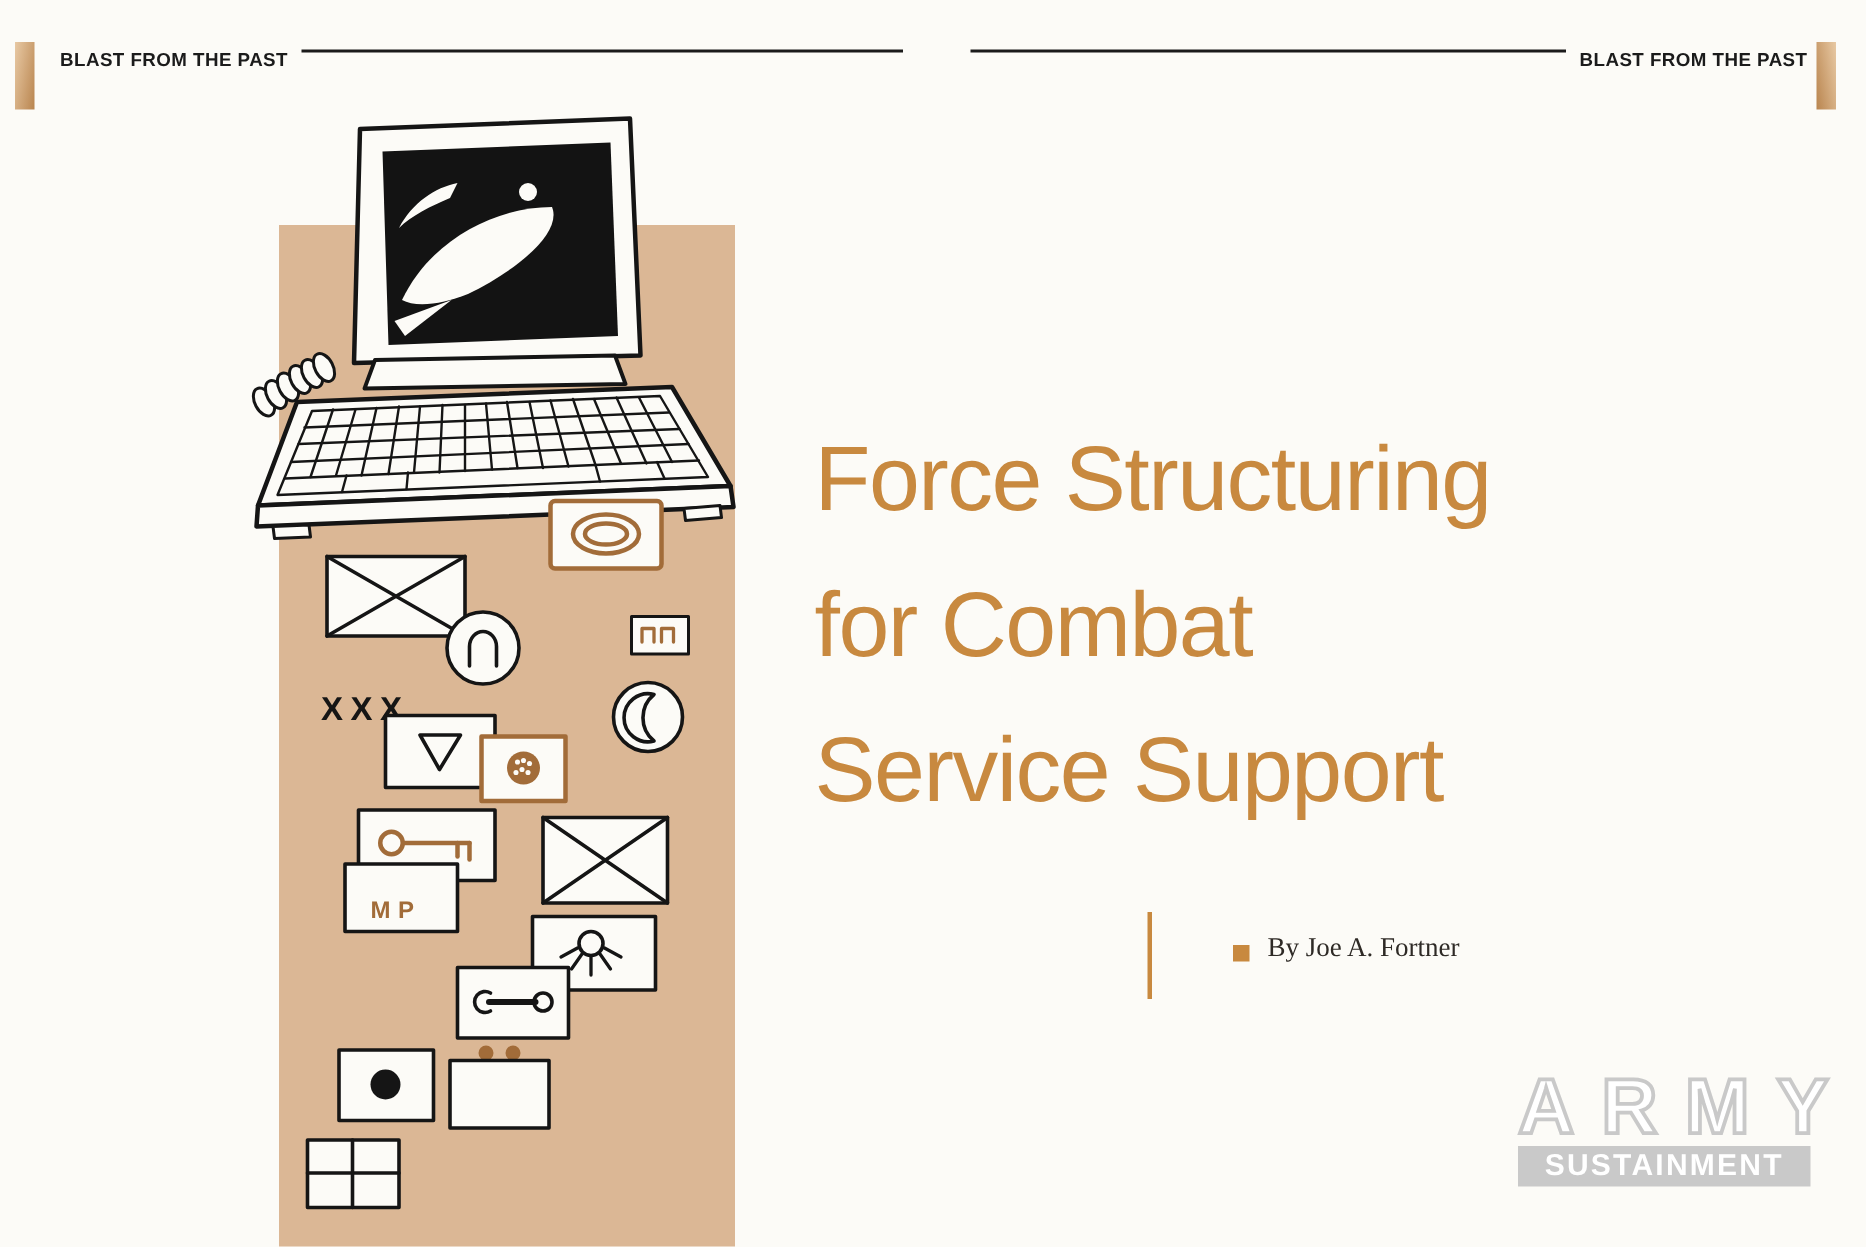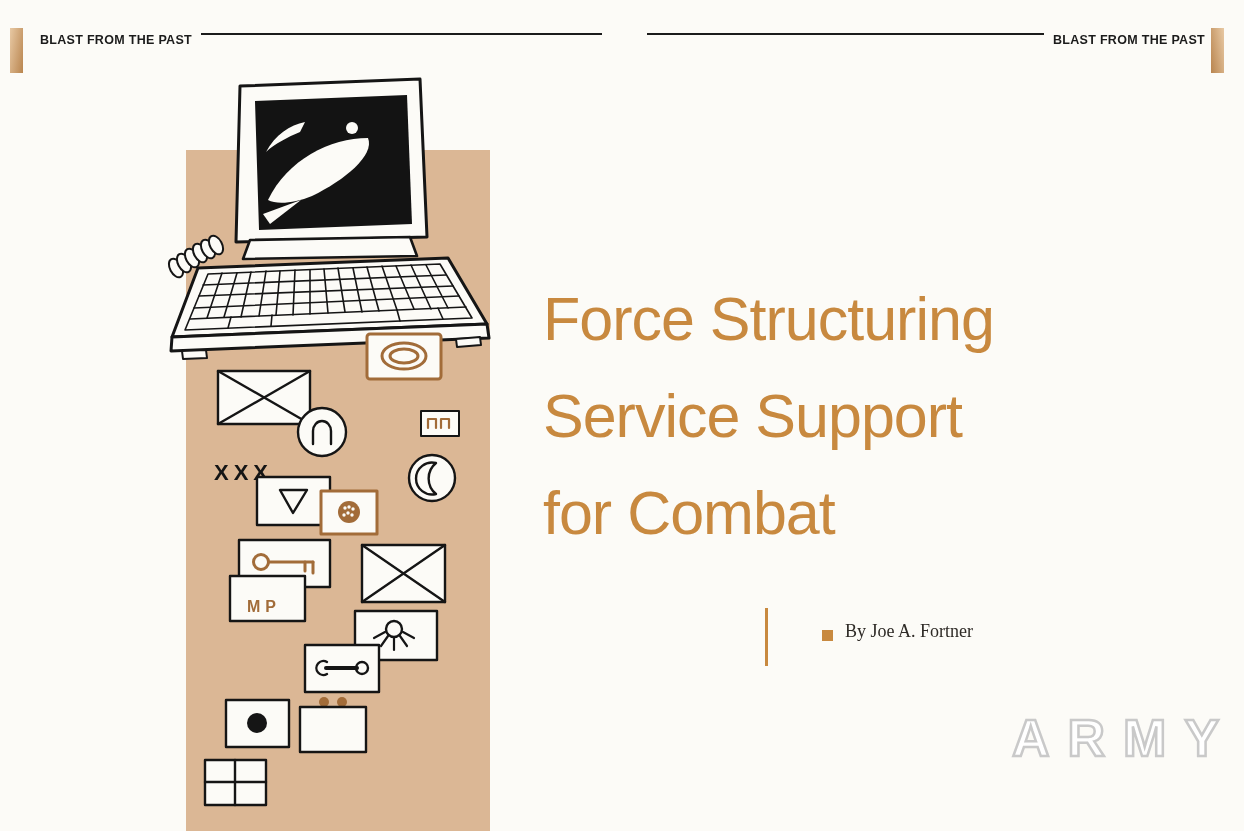--- a/index.html
+++ b/index.html
@@ -218,23 +218,24 @@
     <g>
       <rect x="205" y="760" width="61" height="45" fill="#FCFBF7"></rect>
       <line x1="205" y1="782" x2="266" y2="782"></line>
       <line x1="235" y1="760" x2="235" y2="805"></line>
     </g>
   </g>
 </svg>
 
 <h1 class="title">
   <span class="tl">Force Structuring</span>
+  <span class="tl">for Combat</span>
   <span class="tl">Service Support</span>
-  <span class="tl">for Combat</span>
 </h1>
 
 <div class="byline-rule"></div>
 <div class="byline-bullet"></div>
 <div class="byline">By Joe A. Fortner</div>
 
 <div class="logo">
   <div class="logo-army">ARMY</div>
+  <div class="logo-sust">SUSTAINMENT</div>
 </div>
 
 </body></html>

